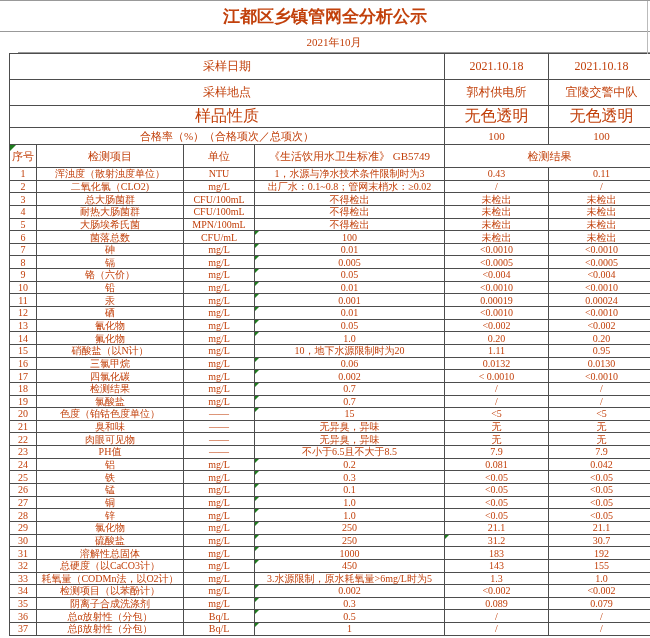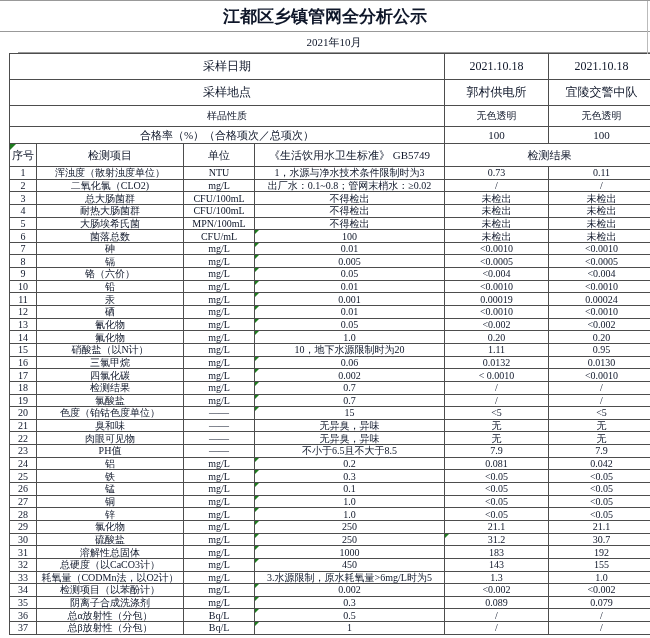--- a/index.html
+++ b/index.html
@@ -1,18 +1,18 @@
 <!DOCTYPE html>
 <html><head>
 <meta charset="utf-8">
 <style>
   html,body{margin:0;padding:0;background:#fff;}
   .sheet{
     position:relative;width:650px;height:638px;background:#fff;overflow:hidden;
-    font-family:"Liberation Serif", serif;color:#0f172a;
+    font-family:"Liberation Serif", serif;color:#c2410c;
     border-top:1px solid #999;box-sizing:border-box;
   }
   .edge-line{position:absolute;left:647px;top:0;height:53px;width:0;border-left:1px solid #bbb;}
   .title{
     height:30px;line-height:31px;text-align:center;
     font-family:"Liberation Sans", sans-serif;font-weight:bold;font-size:17px;
     border-bottom:1px solid #999;
   }
   .subtitle{
     height:20px;line-height:20px;text-align:center;font-size:11px;
@@ -21,21 +21,21 @@
   }
   table.grid{
     border-collapse:collapse;table-layout:fixed;width:645px;margin-left:9px;
   }
   table.grid td,table.grid th{
     border:1px solid #4d4d4d;padding:0;margin:0;
     text-align:center;vertical-align:middle;position:relative;
     overflow:hidden;white-space:nowrap;font-weight:normal;
   }
   .r-date td,.r-loc td{height:25px;font-size:12px;}
-  .r-nat td{height:20px;font-size:10px;}
+  .r-nat td{height:20px;font-size:16px;}
   .r-rate td{height:16px;font-size:11px;}
   .r-hdr th{height:22px;font-size:11px;}
   tr.dr td{height:11.65px;font-size:10px;line-height:11px;}
   td.item{text-align:left;padding-left:3px;}
   .corner{
     position:absolute;top:0;left:0;width:0;height:0;
     border-top:4px solid #1e7b1e;border-right:4px solid transparent;
   }
   .corner-lg{border-top-width:6px;border-right-width:6px;}
 </style>
@@ -85,21 +85,21 @@
         <th>《生活饮用水卫生标准》 GB5749</th>
         <th colspan="2">检测结果</th>
       </tr>
     </tbody>
     <tbody id="rows-body">
         <tr class="dr">
           <td>1</td>
           <td class="item">浑浊度（散射浊度单位）</td>
           <td>NTU</td>
           <td>1，水源与净水技术条件限制时为3</td>
-          <td>0.73</td>
+          <td>0.43</td>
           <td>0.11</td>
         </tr>
         <tr class="dr">
           <td>2</td>
           <td class="item">二氧化氯（CLO2)</td>
           <td>mg/L</td>
           <td>出厂水：0.1~0.8；管网末梢水：≥0.02</td>
           <td>/</td>
           <td>/</td>
         </tr>

